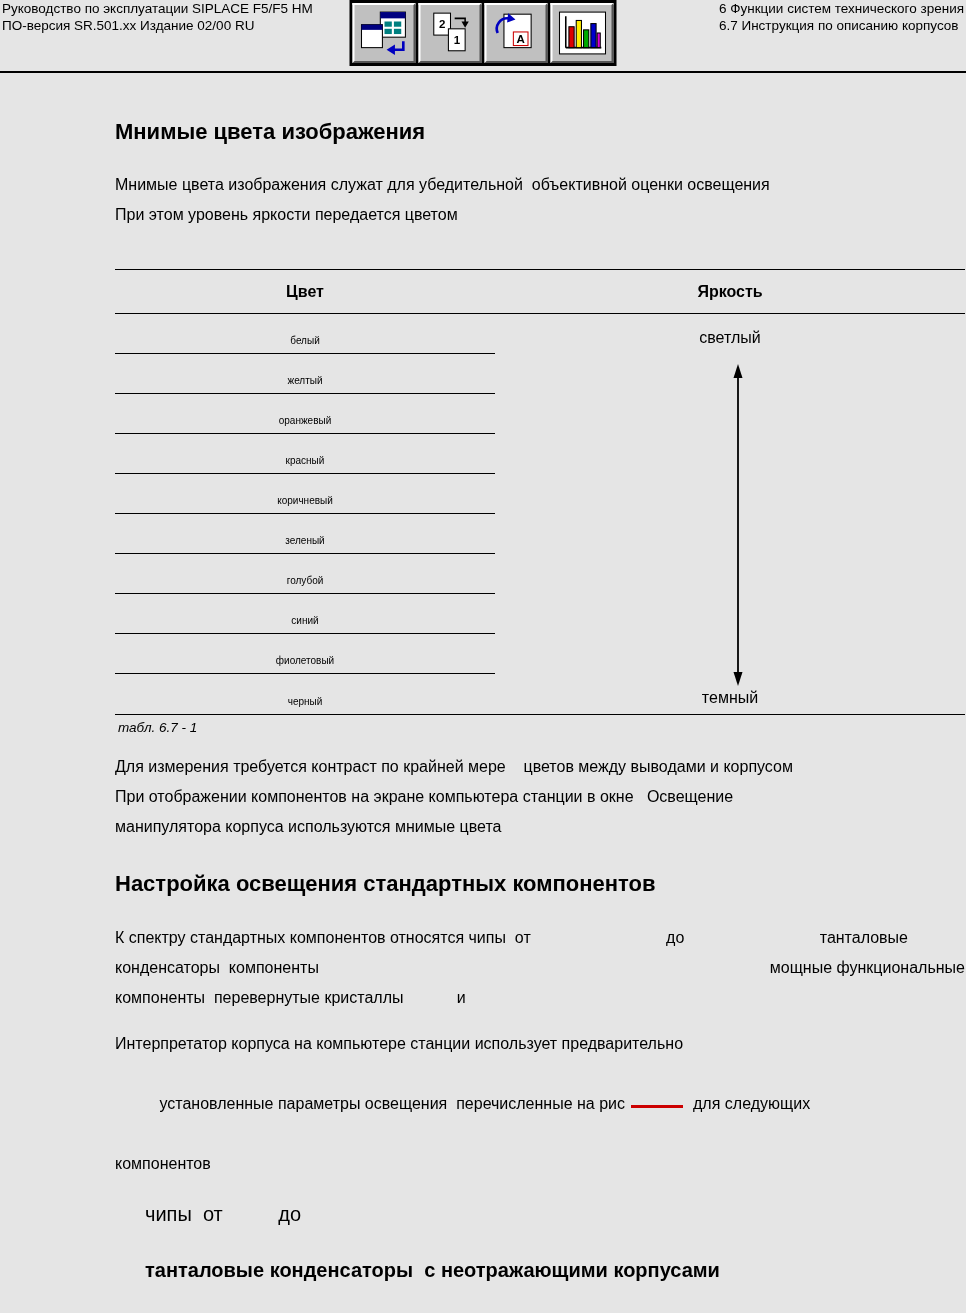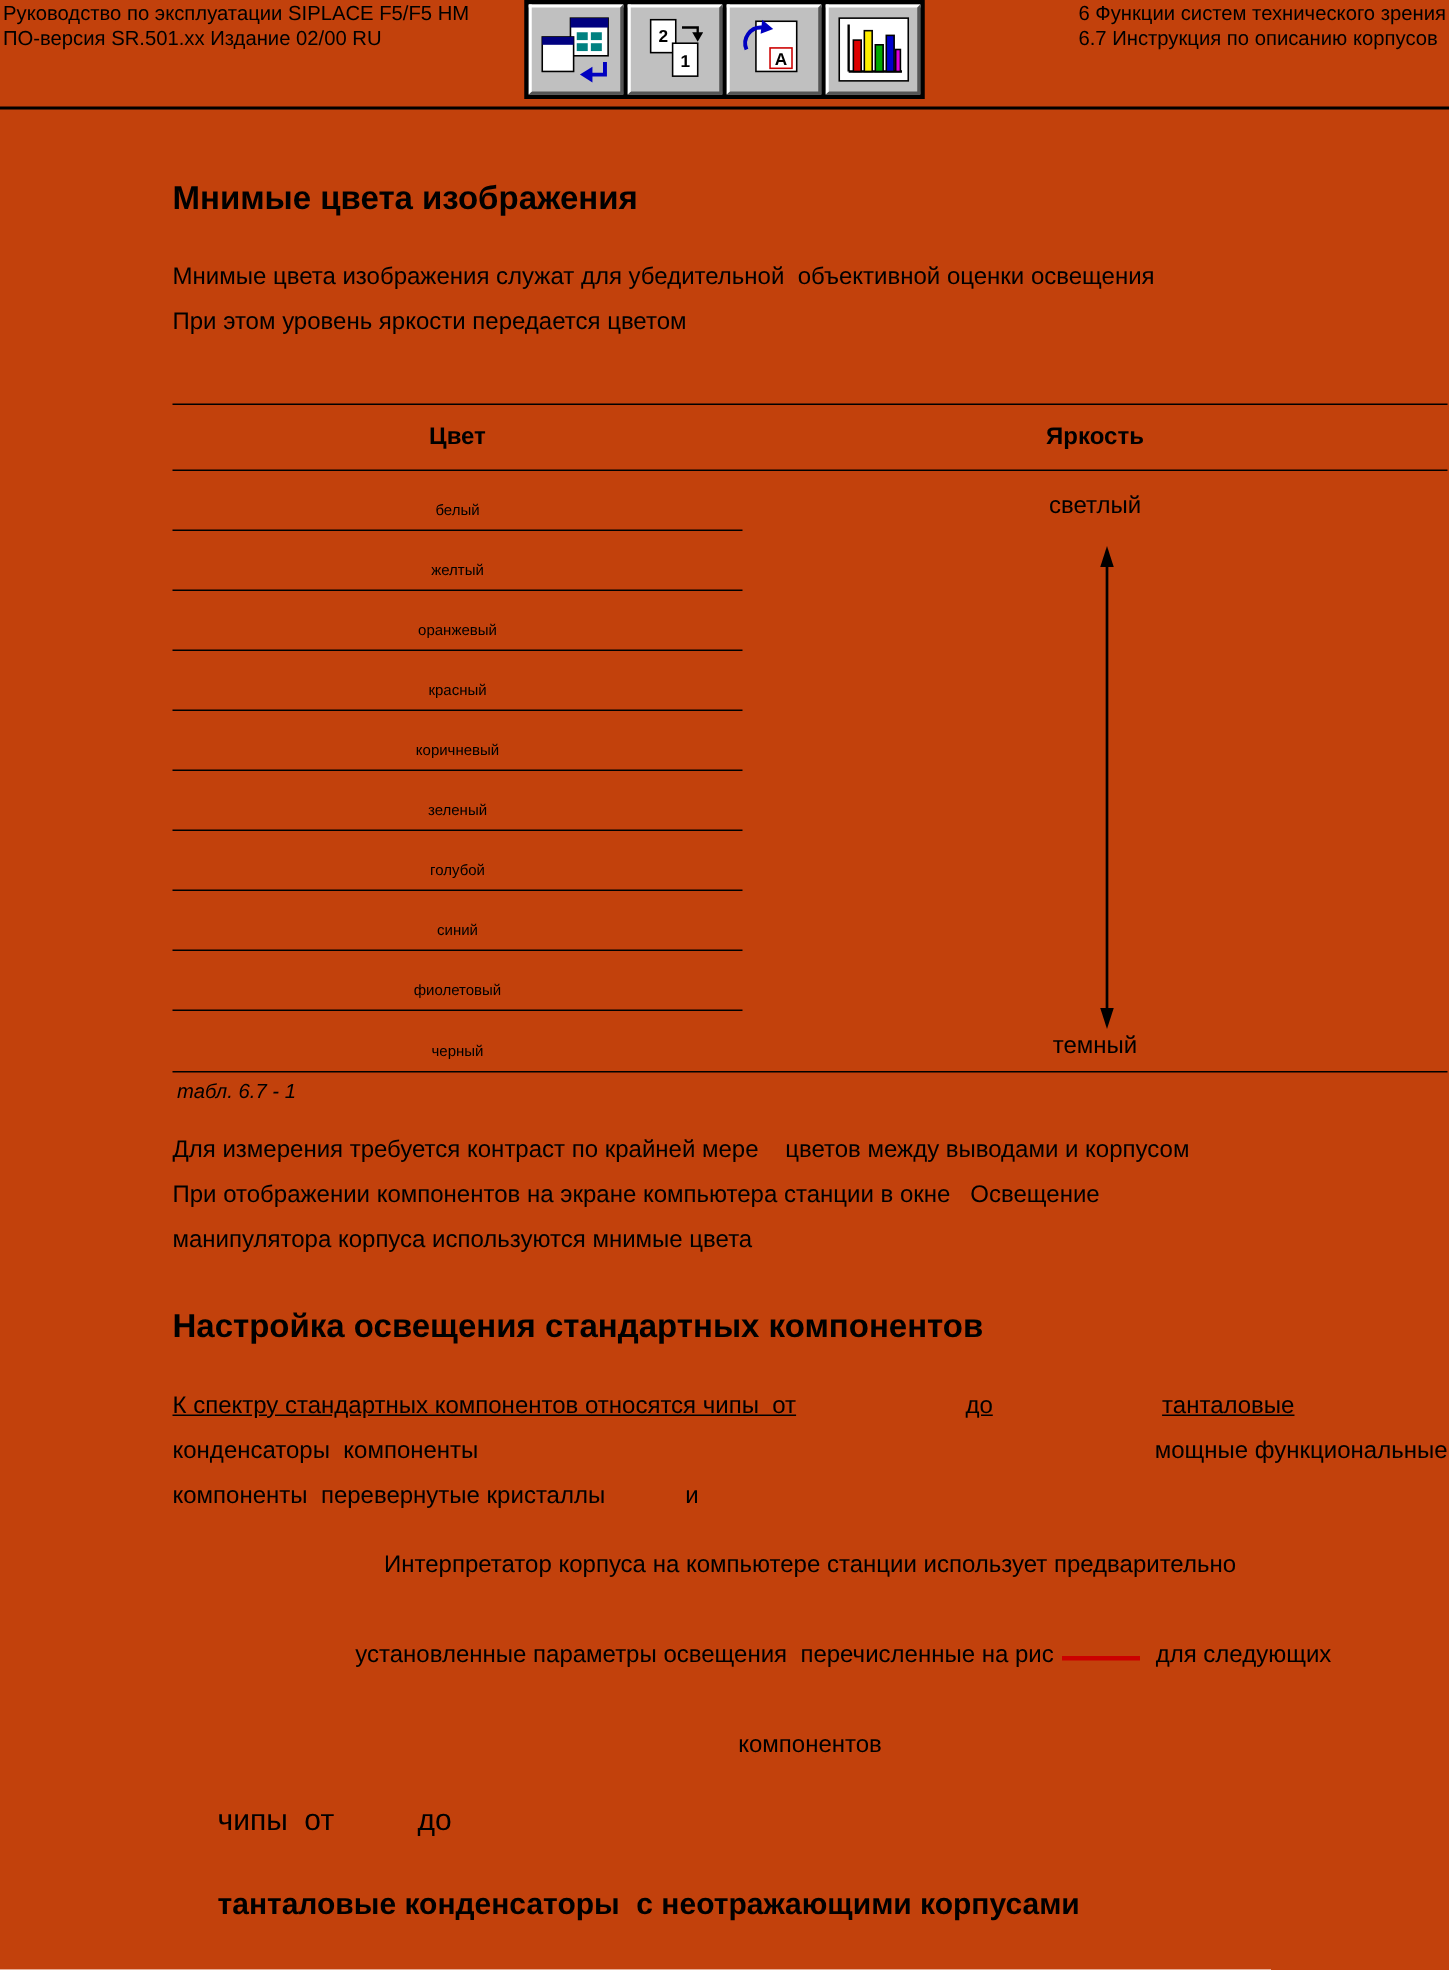--- a/index.html
+++ b/index.html
@@ -1,19 +1,19 @@
 <!DOCTYPE html>
 <html><head>
 <meta charset="utf-8">
 <style>
   * { box-sizing: border-box; }
   html, body { margin: 0; padding: 0; background: #ffffff; }
   .page {
     position: relative; width: 966px; height: 1313px; overflow: hidden;
-    background: #c2410c; color: #000;
+    background: #e5e5e5; color: #000;
     font-family: "Liberation Sans", sans-serif;
   }
   
   .page-header { position: relative; height: 71px; }
   .hdr-left  { position: absolute; left: 2px;  top: 0; font-size: 13.5px; line-height: 17px; }
   .hdr-right { position: absolute; right: 2px; top: 0; font-size: 13.5px; line-height: 17px; text-align: left; }
   .toolbar {
     position: absolute; left: 50%; top: 0; transform: translateX(-50%);
     display: flex; gap: 3px; background: #000; padding: 3px;
   }
@@ -27,25 +27,25 @@
   .rule { border-top: 2px solid #000; height: 0; }
   
   main { padding-left: 115px; }
   .content { width: 850px; }
   .sec-title { font-size: 22px; font-weight: bold; }
   .title-1 { margin-top: 46px; }
   .title-2 { margin-top: 29px; }
   .para { font-size: 16px; line-height: 30px; }
   .line { white-space: pre-wrap; }
   .split { display: flex; justify-content: space-between; white-space: pre-wrap; }
-  .pr75 { padding-right: 102px; text-decoration: underline; }
+  .pr75 { padding-right: 57px; }
   .p1 { margin-top: 25px; }
   .p2 { margin-top: 17px; }
   .p3 { margin-top: 26px; }
-  .p4 { margin-top: 16px; text-align: center; }
+  .p4 { margin-top: 16px; }
   
   .ill-table { margin-top: 39px; width: 850px; }
   .t-line { border-top: 1.5px solid #000; height: 0; }
   .t-header { display: flex; height: 43px; }
   .t-header .cl, .t-header .cr { display: flex; align-items: center; justify-content: center; font-weight: bold; font-size: 16px; }
   .t-header .cl { width: 380px; }
   .t-header .cr { width: 470px; }
   .t-body { position: relative; }
   .t-row { display: flex; height: 40px; }
   .t-row .cl {

